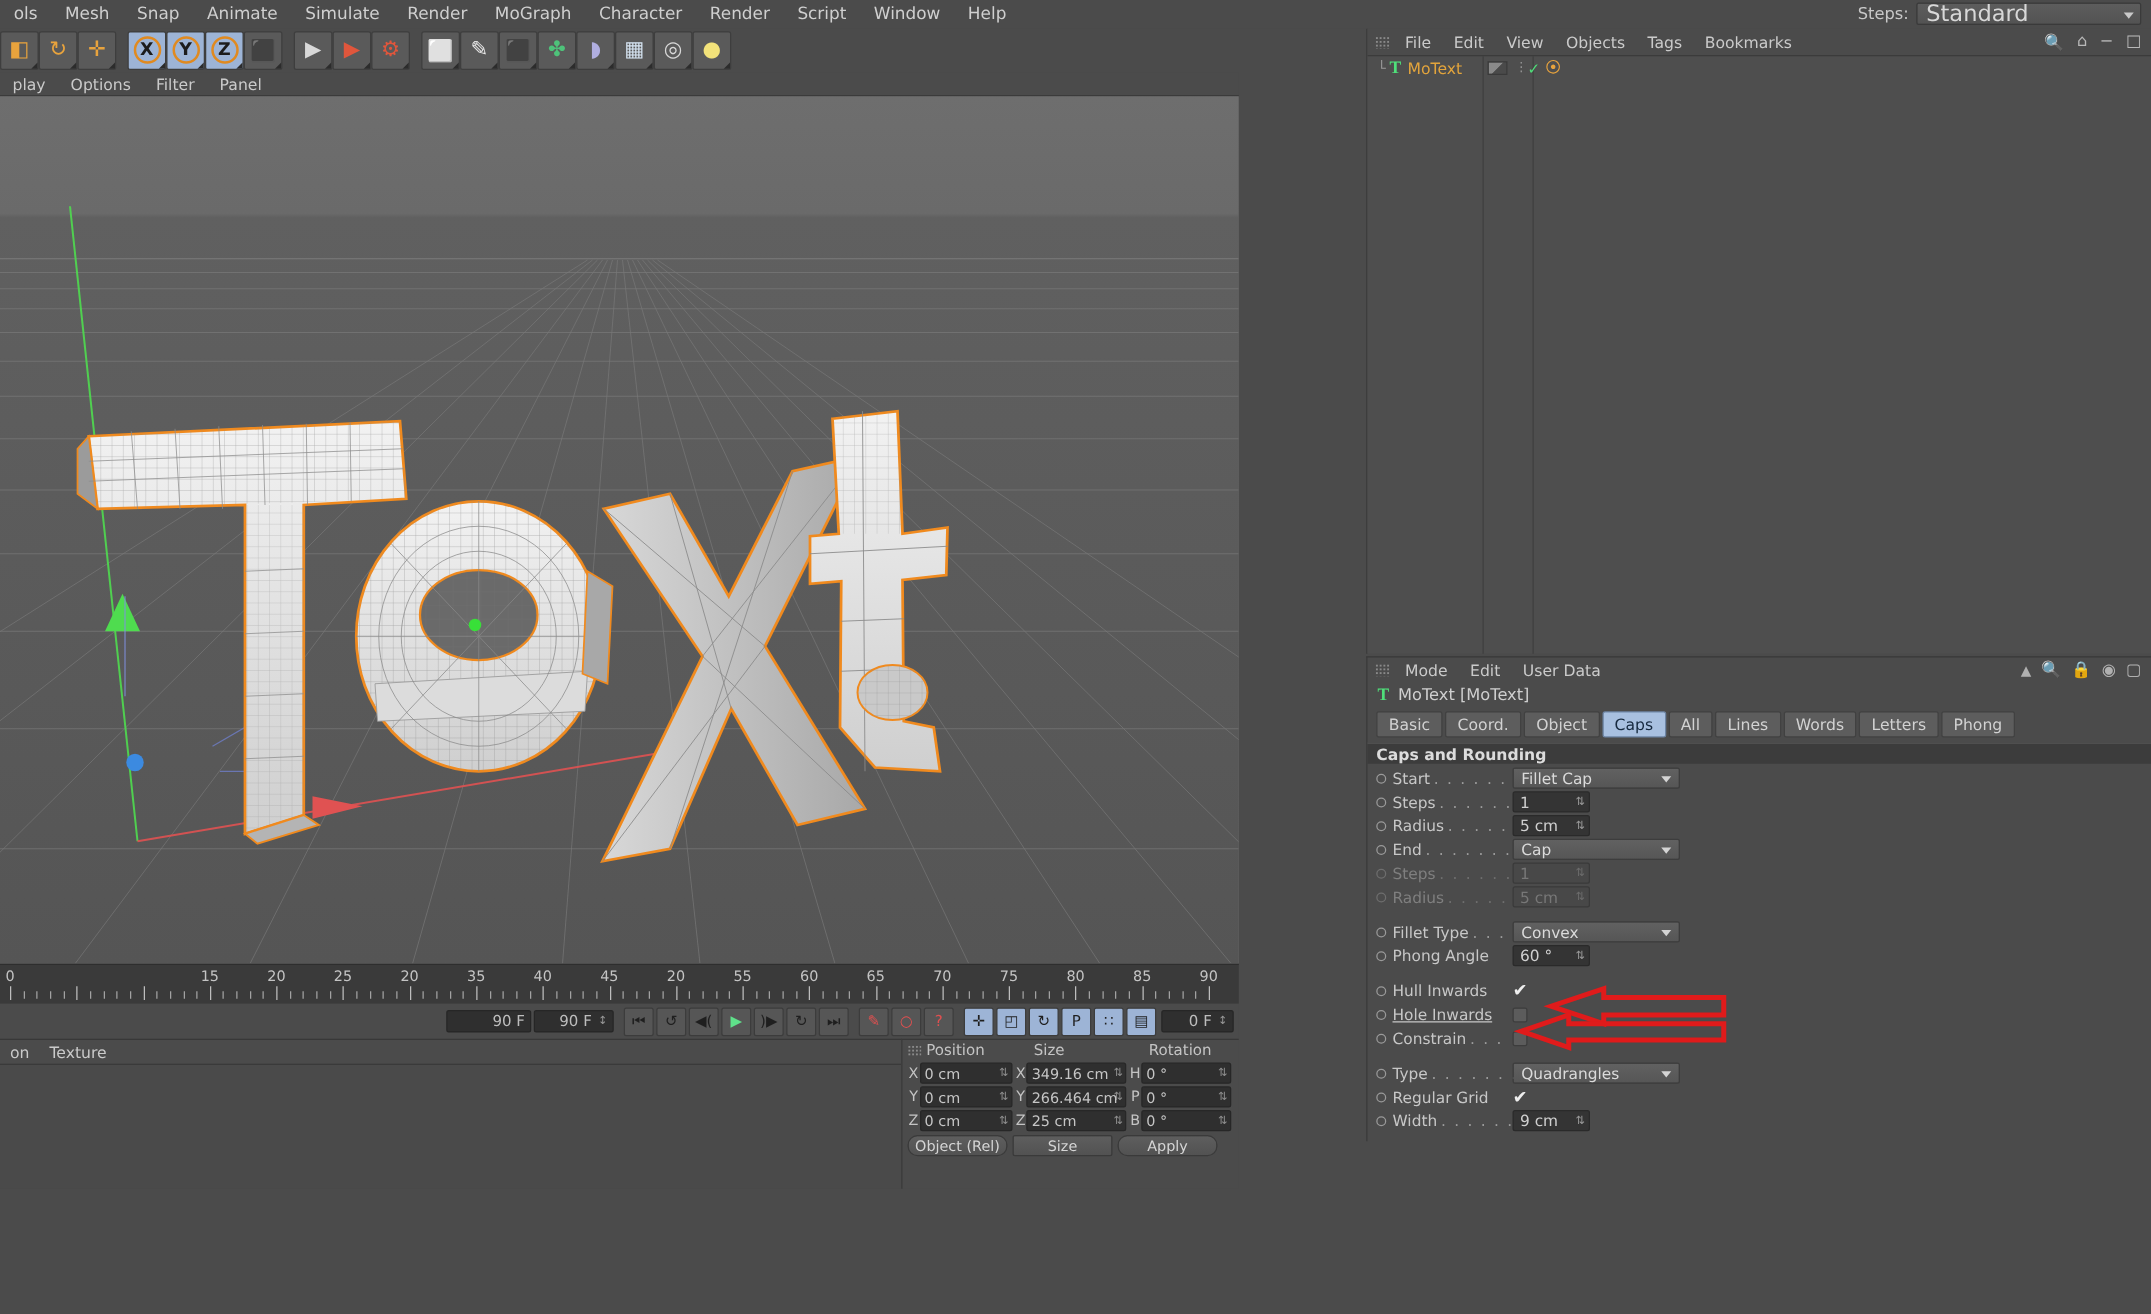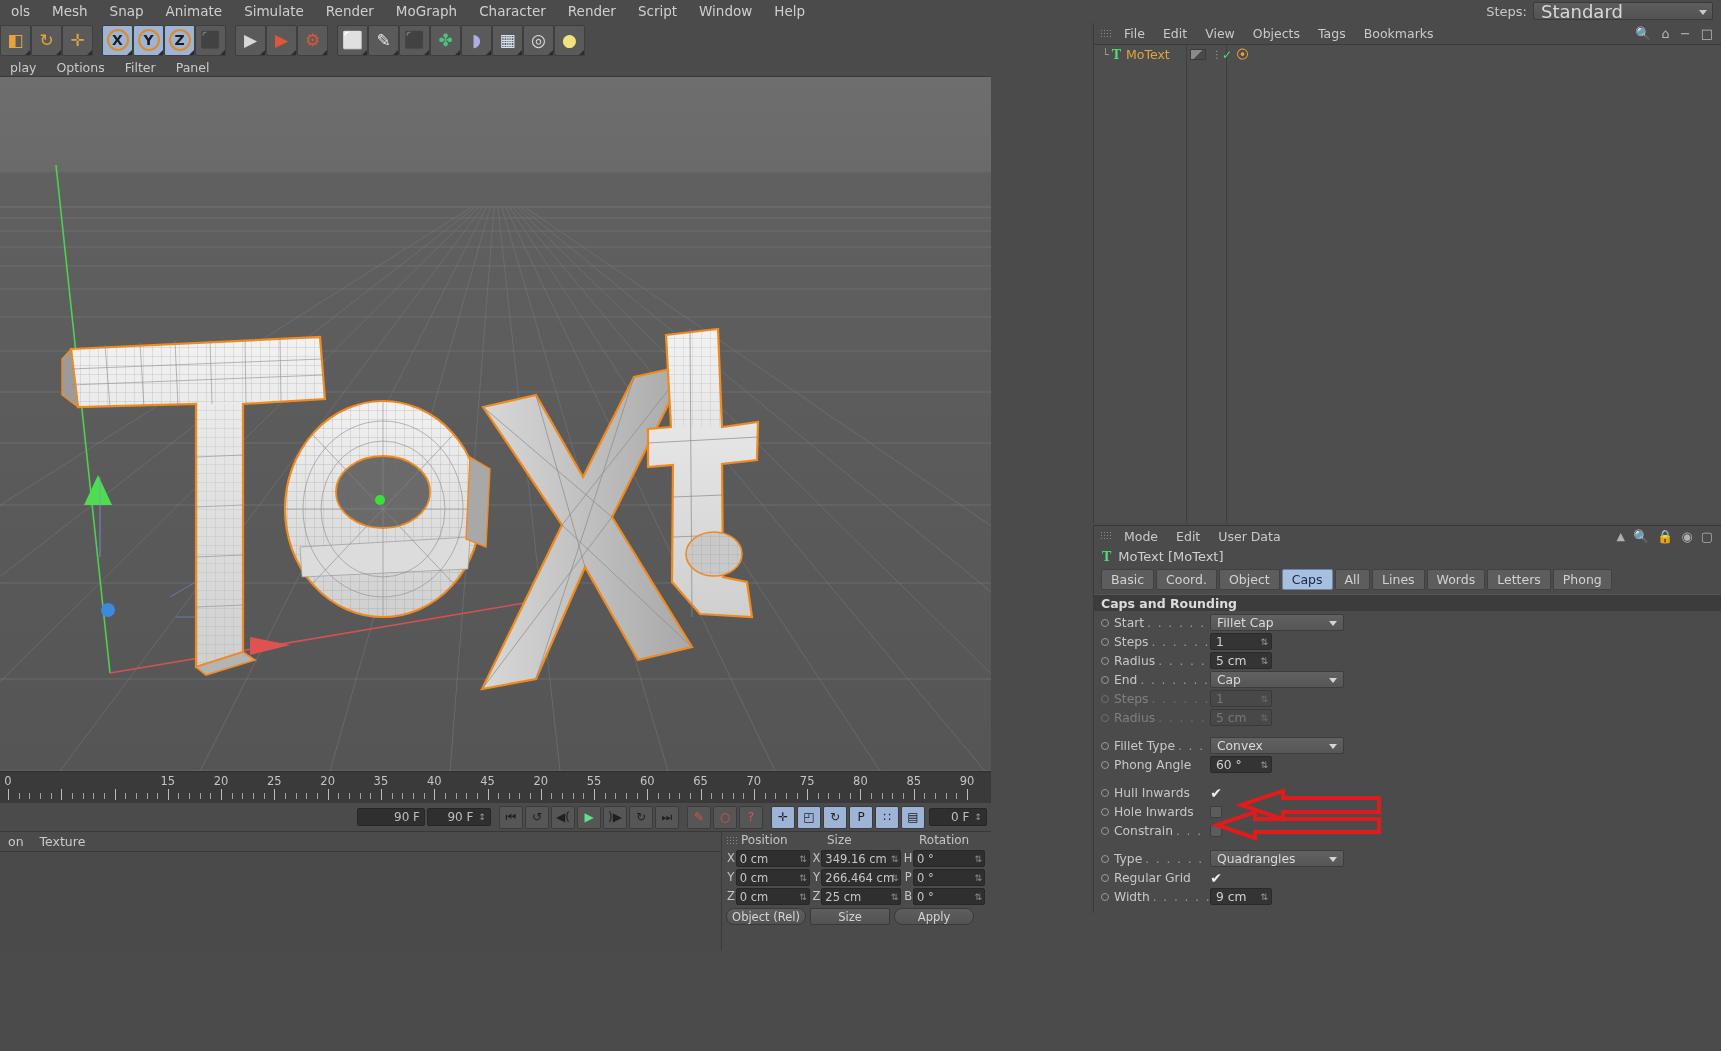--- a/index.html
+++ b/index.html
@@ -770,21 +770,21 @@
       <div class="prow">
         <div class="pdot"></div>
         <div style="width: 96px; display: flex; align-items: baseline;">
           <span class="plabel" style="width: auto;">Hull Inwards</span>
           <span class="pdots" style="margin-left: 3px;"></span>
         </div>
         <div class="chk on">✔</div>
       </div>
       <div class="prow">
         <div class="pdot"></div>
-        <div style="width: 96px; display: flex; align-items: center;">
+        <div style="width: 96px; display: flex; align-items: center; text-decoration: underline;">
           <span class="plabel" style="width: auto;">Hole Inwards</span>
           <span class="pdots" style="margin-left: 3px;"></span>
         </div>
         <div class="chk"></div>
       </div>
       <div class="prow">
         <div class="pdot"></div>
         <div style="width: 96px; display: flex; align-items: baseline;">
           <span class="plabel" style="width: auto;">Constrain</span>
           <span class="pdots" style="margin-left: 3px;">. . .</span>

